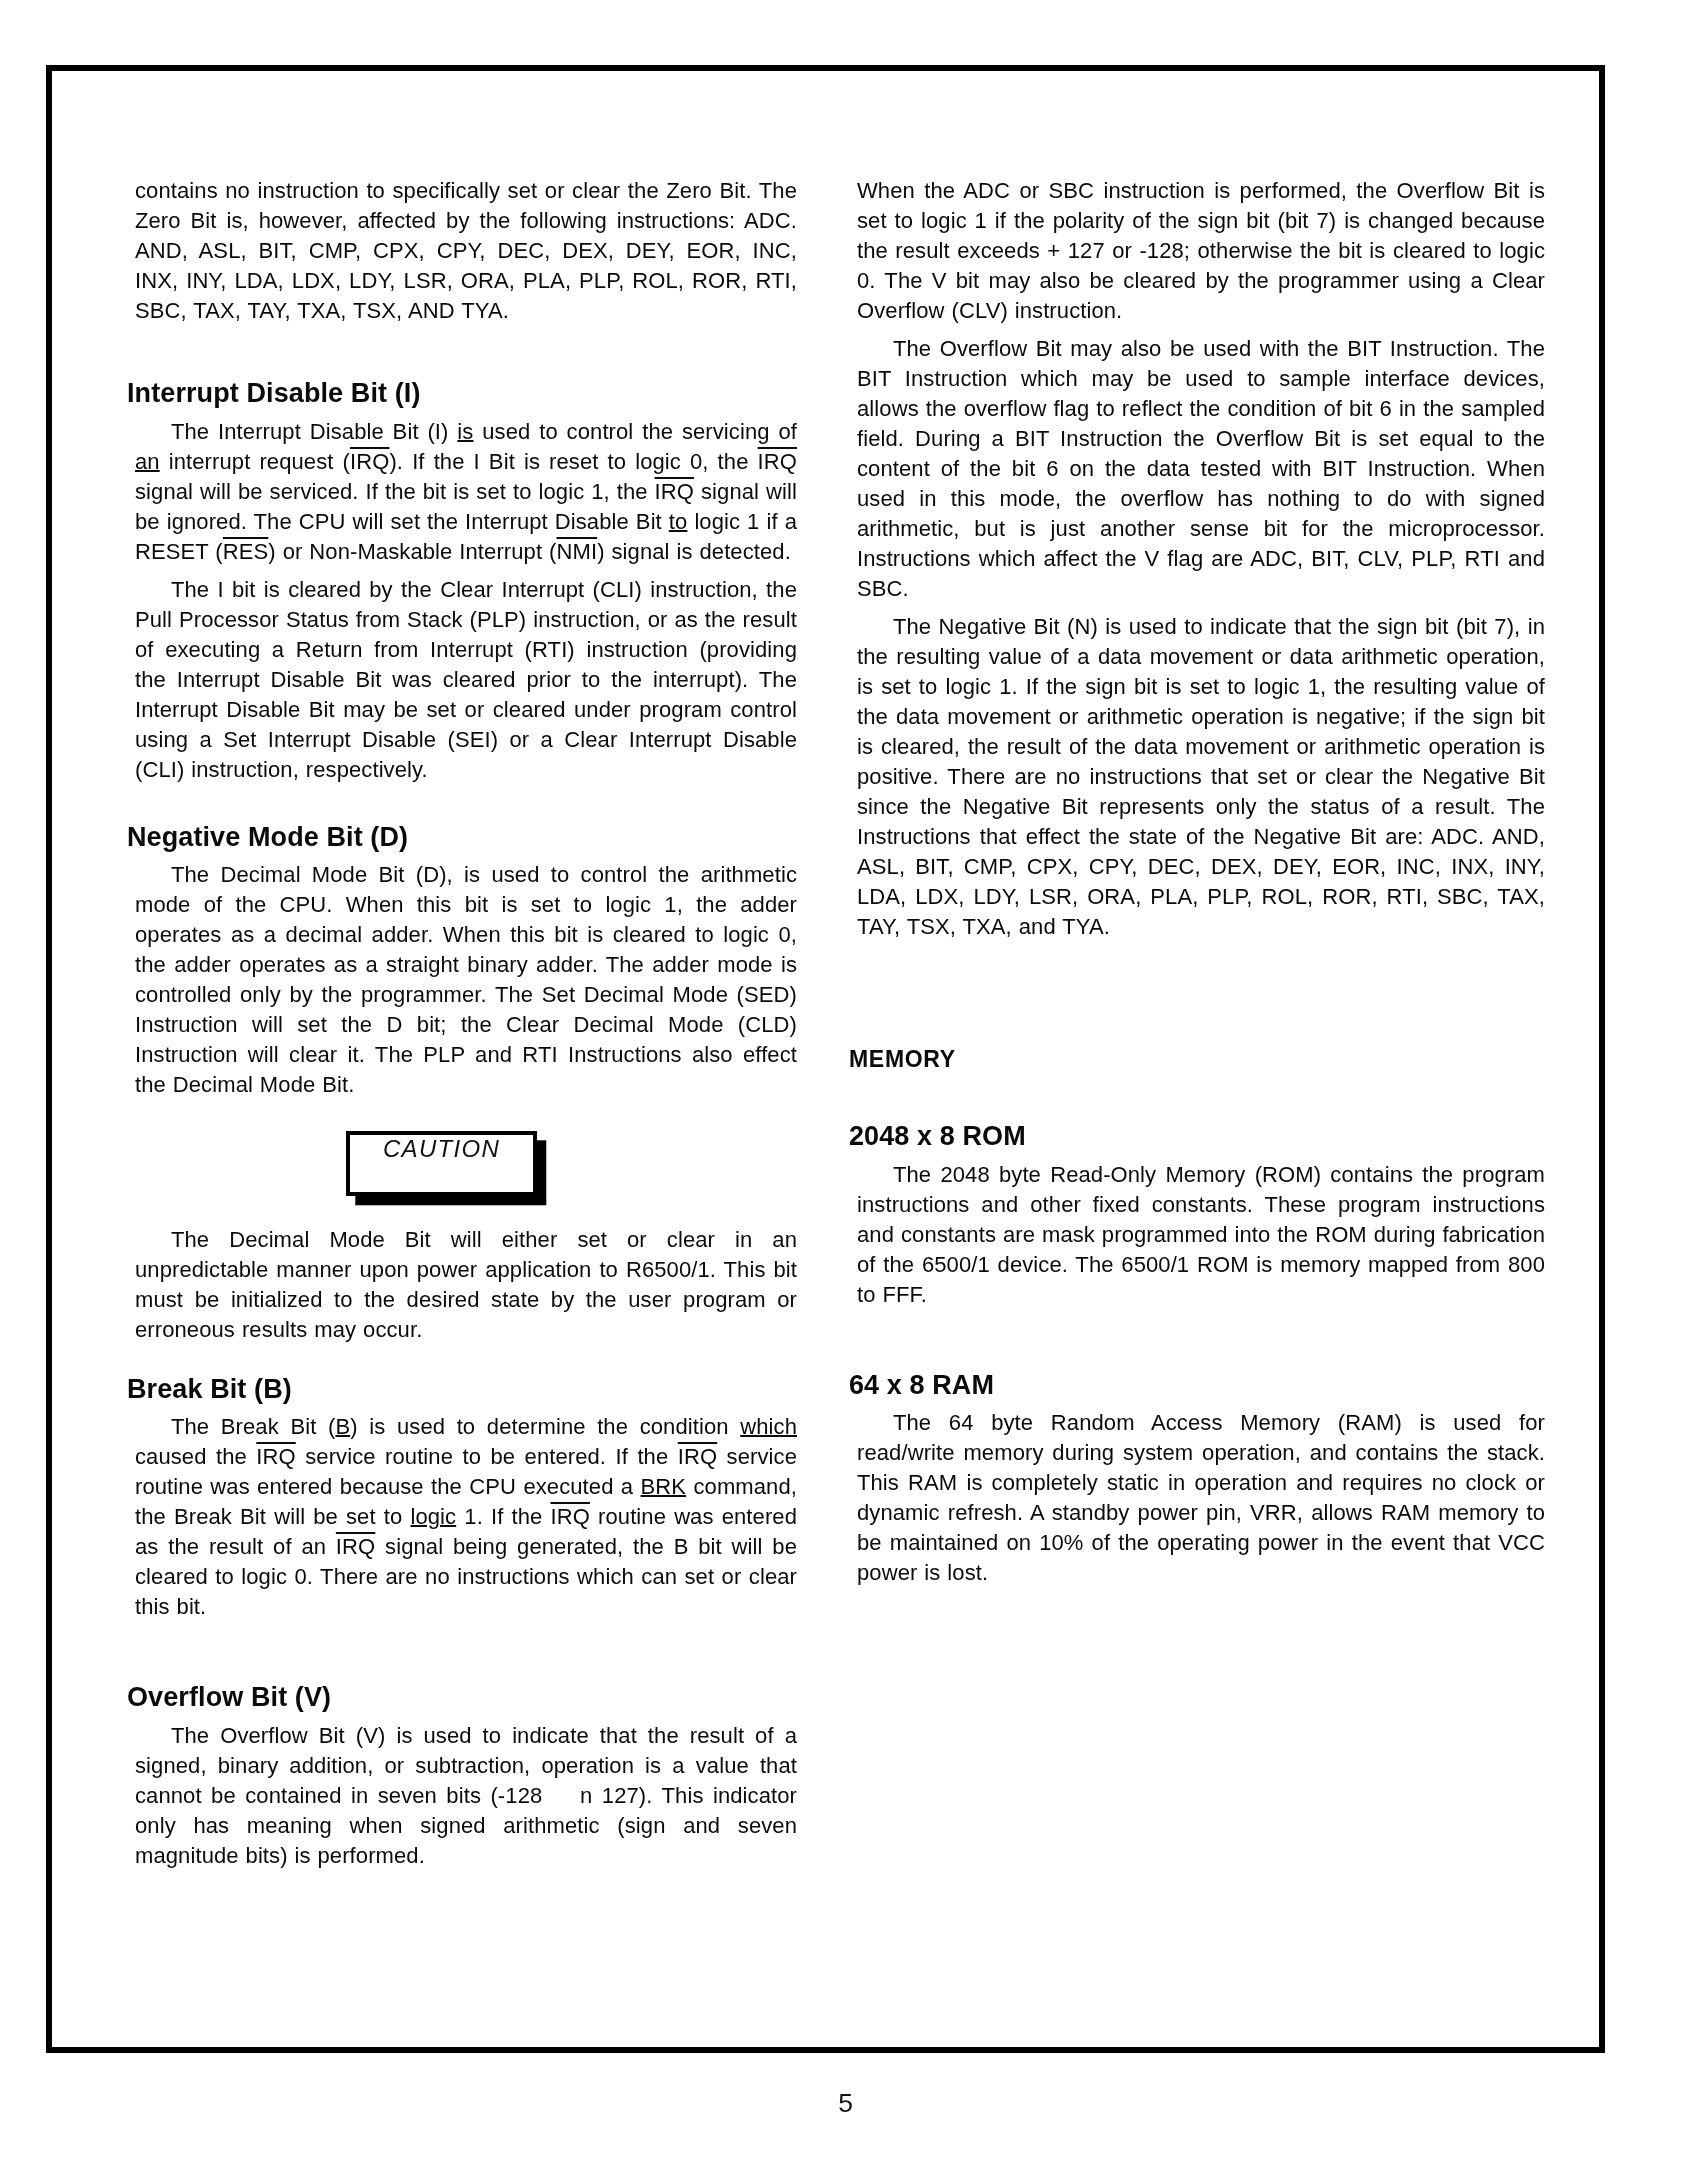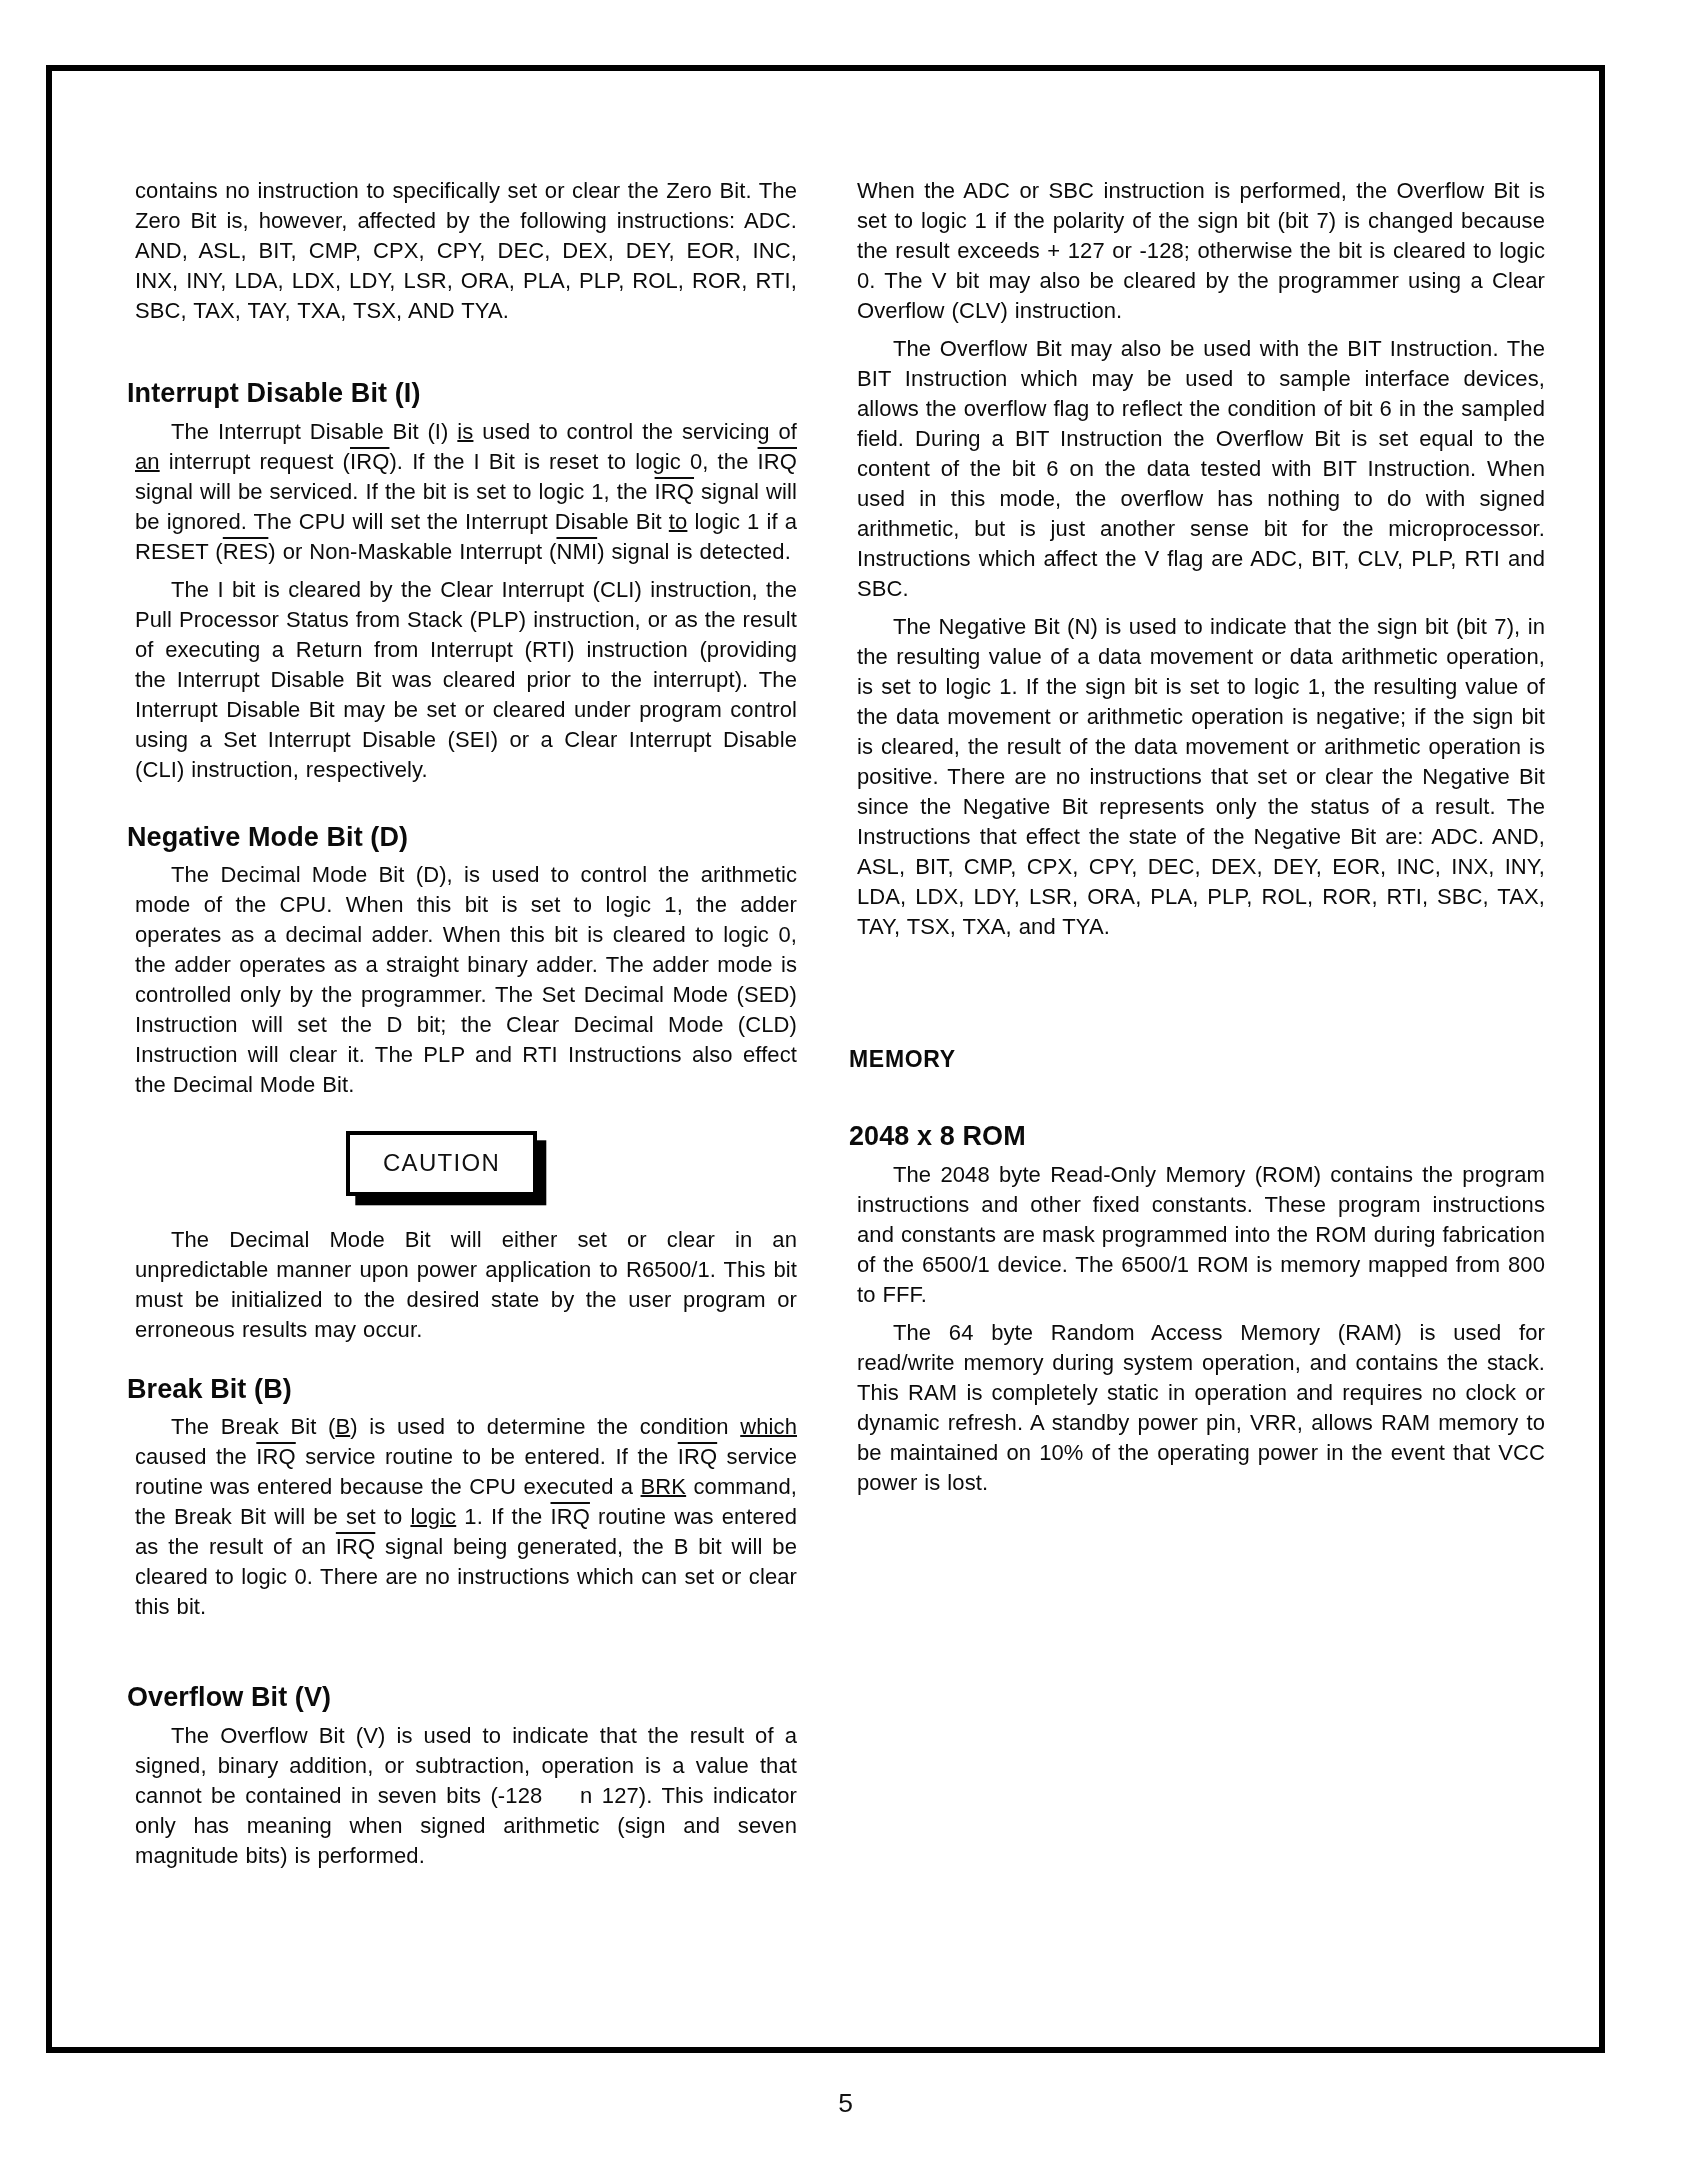--- a/index.html
+++ b/index.html
@@ -24,22 +24,22 @@
     margin:0;font-size:27px;line-height:30.5px;font-weight:bold;letter-spacing:0.1px;
   }
   h2.memhead{
     margin:0;font-size:23px;line-height:36px;font-weight:bold;letter-spacing:0.7px;
   }
   .ov{text-decoration:overline;text-decoration-thickness:2px;}
   .un{text-decoration:underline;text-decoration-thickness:2px;}
   .caution-box{
     width:183px;height:57px;margin-top:30.5px;margin-left:219px;
     border:4.6px solid #000;box-shadow:9.3px 9.3px 0 #000;
-    display:flex;align-items:center;justify-content:center;
-    background:#fff;box-sizing:content-box;
+    display:flex;align-items:flex-start;justify-content:center;
+    background:#fff;box-sizing:content-box;font-style:italic;
   }
   .caution-box span{font-size:24px;letter-spacing:1.3px;color:#111;}
   .page-number{
     position:absolute;left:0;right:0;top:2088px;text-align:center;
     font-size:26.5px;color:#111;
   }
 </style>
 </head>
 <body>
 
@@ -74,19 +74,20 @@
     <p class="body">When the ADC or SBC instruction is performed, the Overflow Bit is set to logic 1 if the polarity of the sign bit (bit 7) is changed because the result exceeds + 127 or -128; otherwise the bit is cleared to logic 0. The V bit may also be cleared by the programmer using a Clear Overflow (CLV) instruction.</p>
     <p class="body indent">The Overflow Bit may also be used with the BIT Instruction. The BIT Instruction which may be used to sample interface devices, allows the overflow flag to reflect the condition of bit 6 in the sampled field. During a BIT Instruction the Overflow Bit is set equal to the content of the bit 6 on the data tested with BIT Instruction. When used in this mode, the overflow has nothing to do with signed arithmetic, but is just another sense bit for the microprocessor. Instructions which affect the V flag are ADC, BIT, CLV, PLP, RTI and SBC.</p>
 
     <p class="body indent">The Negative Bit (N) is used to indicate that the sign bit (bit 7), in the resulting value of a data movement or data arithmetic operation, is set to logic 1. If the sign bit is set to logic 1, the resulting value of the data movement or arithmetic operation is negative; if the sign bit is cleared, the result of the data movement or arithmetic operation is positive. There are no instructions that set or clear the Negative Bit since the Negative Bit represents only the status of a result. The Instructions that effect the state of the Negative Bit are: ADC. AND, ASL, BIT, CMP, CPX, CPY, DEC, DEX, DEY, EOR, INC, INX, INY, LDA, LDX, LDY, LSR, ORA, PLA, PLP, ROL, ROR, RTI, SBC, TAX, TAY, TSX, TXA, and TYA.</p>
 
     <h2 class="memhead" style="margin-top:99px">MEMORY</h2>
 
     <h3 class="subhead" style="margin-top:44px">2048 x 8 ROM</h3>
     <p class="body indent">The 2048 byte Read-Only Memory (ROM) contains the program instructions and other fixed constants. These program instructions and constants are mask progra­mmed into the ROM during fabrication of the 6500/1 device. The 6500/1 ROM is memory mapped from 800 to FFF.</p>
 
+    <h3 class="subhead" style="margin-top:60px">64 x 8 RAM</h3>
     <p class="body indent">The 64 byte Random Access Memory (RAM) is used for read/write memory during system operation, and contains the stack. This RAM is completely static in operation and requires no clock or dynamic refresh. A standby power pin, VRR, allows RAM memory to be maintained on 10% of the operating power in the event that VCC power is lost.</p>
   </div>
 
   <div class="page-number">5</div>
 
 </div>
 
 
 </body></html>

